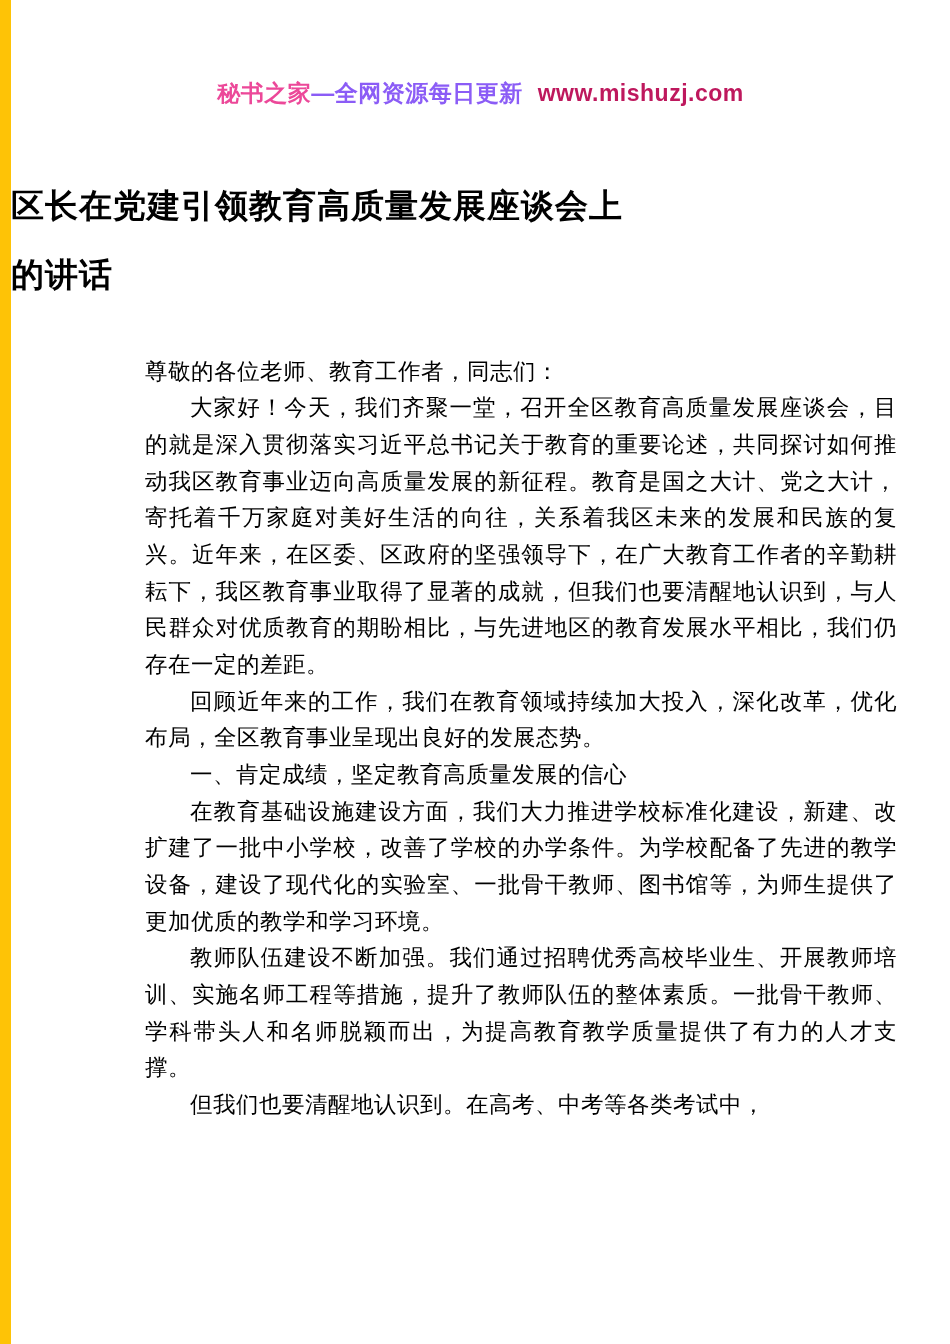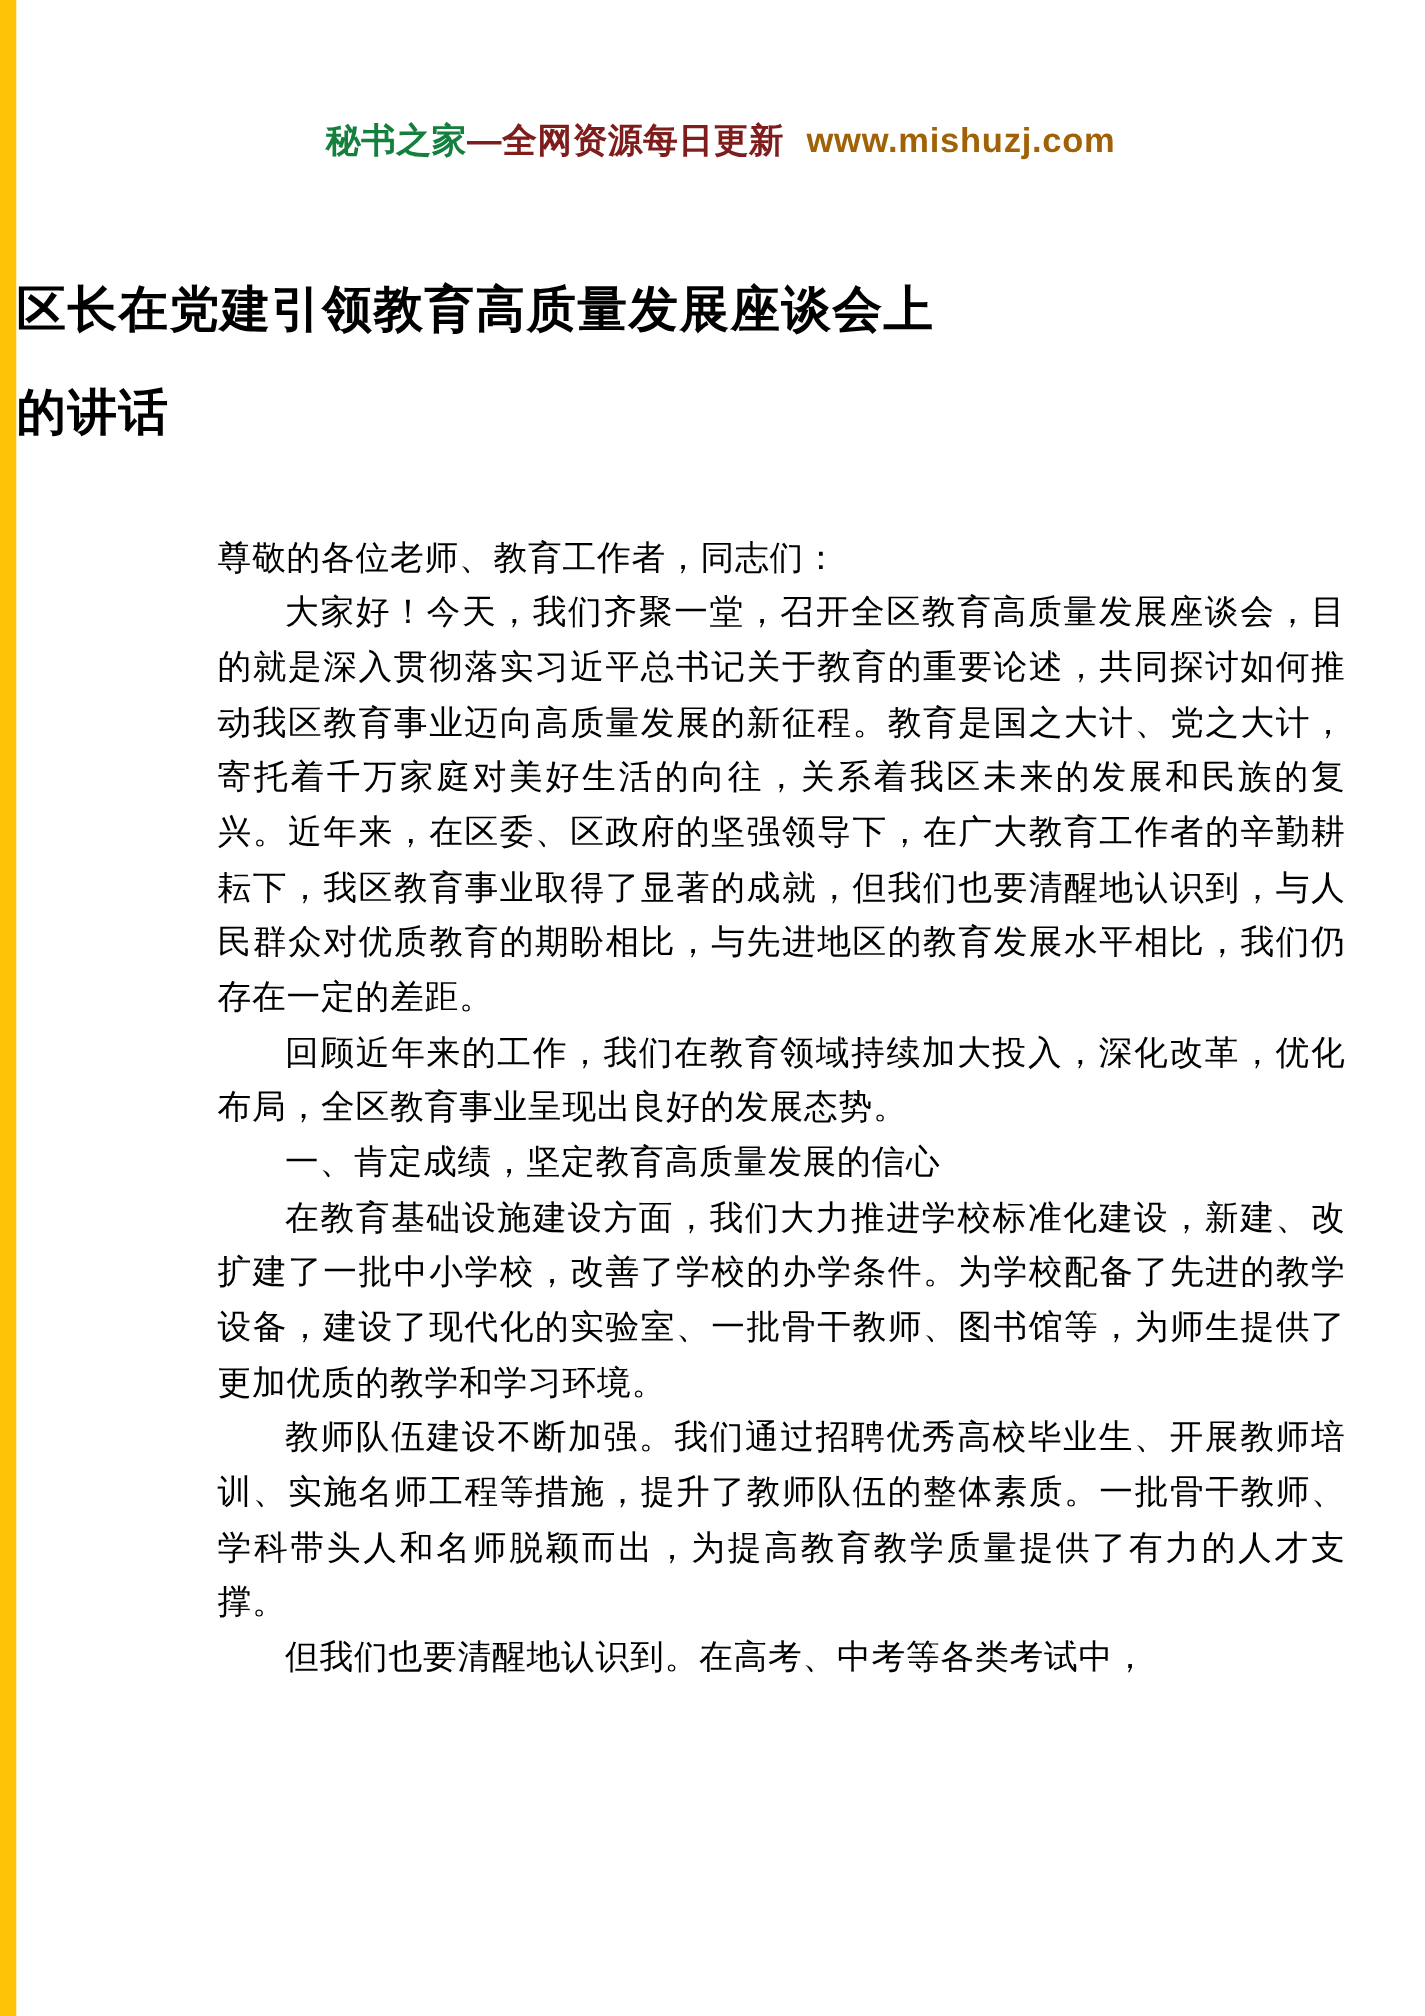--- a/index.html
+++ b/index.html
@@ -32,23 +32,23 @@
     background: #ffffff;
   }
   .site-header {
     margin-top: 78px;
     text-align: center;
     font-size: 23px;
     font-weight: 700;
     letter-spacing: 0.5px;
     white-space: nowrap;
   }
-  .brand { color: #15803d; margin-top: 48px; }
-  .tagline { color: #7f1d1d; }
-  .url { color: #a16207; margin-left: 8px; }
+  .brand { color: #ec4899; margin-top: 48px; }
+  .tagline { color: #8b5cf6; }
+  .url { color: #be185d; margin-left: 8px; }
   .doc-title {
     margin-top: 62px;
     text-align: left;
     font-size: 33px;
     font-weight: 700;
     line-height: 2.1;
     color: #000000;
     letter-spacing: 1px;
   }
   .doc-body {

